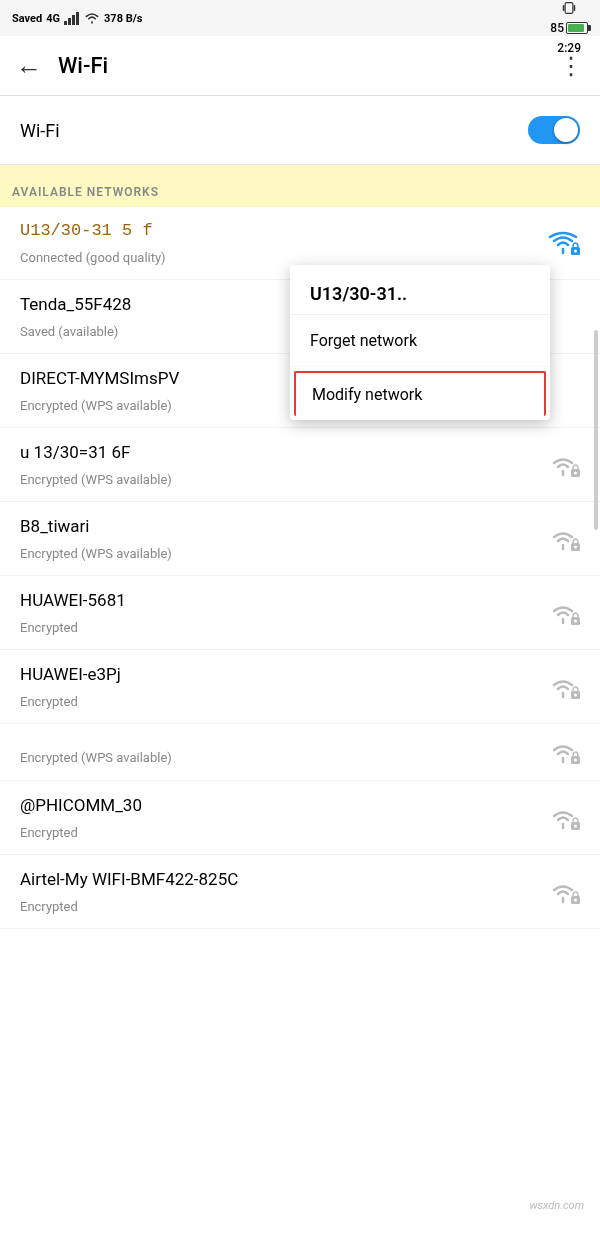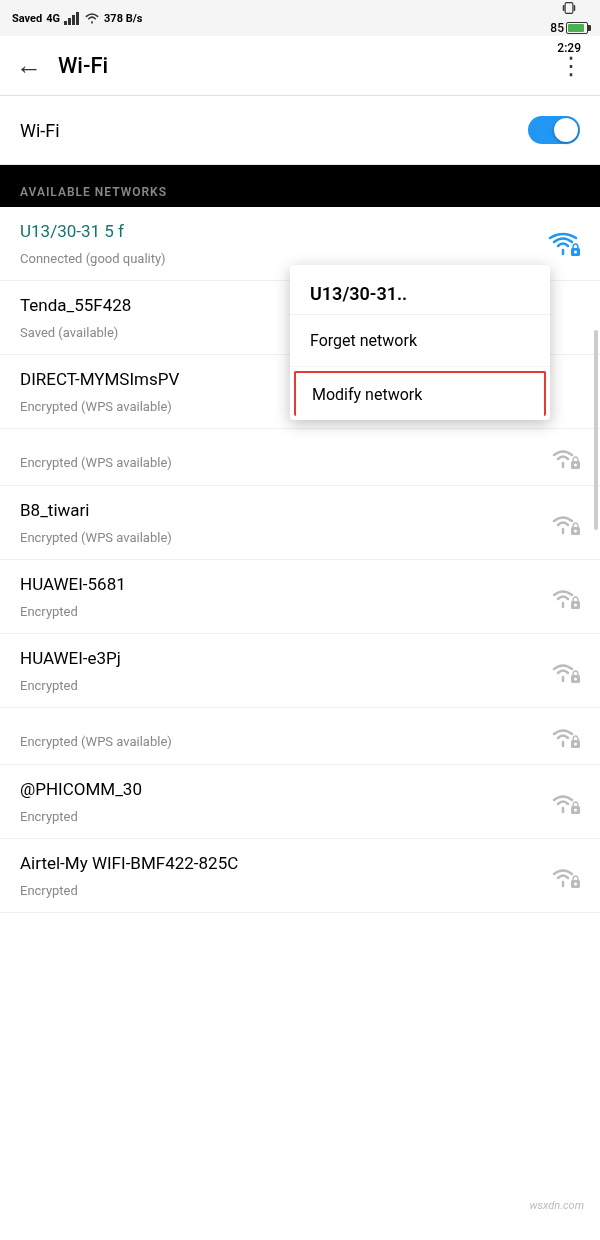--- a/index.html
+++ b/index.html
@@ -131,26 +131,26 @@
       background: #fff;
       border-radius: 50%;
       position: absolute;
       top: 2px;
       right: 2px;
       box-shadow: 0 1px 3px rgba(0,0,0,0.4);
     }
 
     
     .section-header {
-      padding: 20px 20px 8px 20px;
+      padding: 20px 20px 8px 12px;
       font-size: 12px;
       font-weight: 600;
       color: #888;
       letter-spacing: 1px;
-      background: #000000;
+      background: #fef9c3;
     }
 
     
     .network-list {
       background: #fff;
     }
     .network-item {
       display: flex;
       align-items: center;
       padding: 14px 20px;
@@ -160,21 +160,22 @@
     }
     .network-info {
       flex: 1;
     }
     .network-name {
       font-size: 17px;
       font-weight: 400;
       color: #000;
     }
     .network-name.connected {
-      color: #0f766e;
+      color: #a16207;
+      font-family: Liberation Mono, monospace;
     }
     .network-status {
       font-size: 13px;
       color: #888;
       margin-top: 10px;
     }
     .network-icon {
       margin-left: 10px;
       display: flex;
       align-items: center;
@@ -332,20 +333,21 @@
       </div>
     </div>
     <div class="network-item">
       <div class="network-info">
         <div class="network-name">DIRECT-MYMSImsPV</div>
         <div class="network-status">Encrypted (WPS available)</div>
       </div>
     </div>
     <div class="network-item">
       <div class="network-info">
+        <div class="network-name">u 13/30=31 6F</div>
         <div class="network-status">Encrypted (WPS available)</div>
       </div>
       <div class="network-icon">
         <svg width="34" height="28" viewBox="0 0 34 28">
 
           <path d="M17 20 L17 24" stroke="#bbb" stroke-width="2.5" fill="none" stroke-linecap="round"></path>
           <path d="M12 16 Q17 11 22 16" stroke="#bbb" stroke-width="2.5" fill="none" stroke-linecap="round"></path>
           <path d="M8 12 Q17 5 26 12" stroke="#bbb" stroke-width="2.5" fill="none" stroke-linecap="round"></path>
 
           <rect x="25" y="18" width="9" height="8" rx="1.5" fill="#bbb"></rect>

